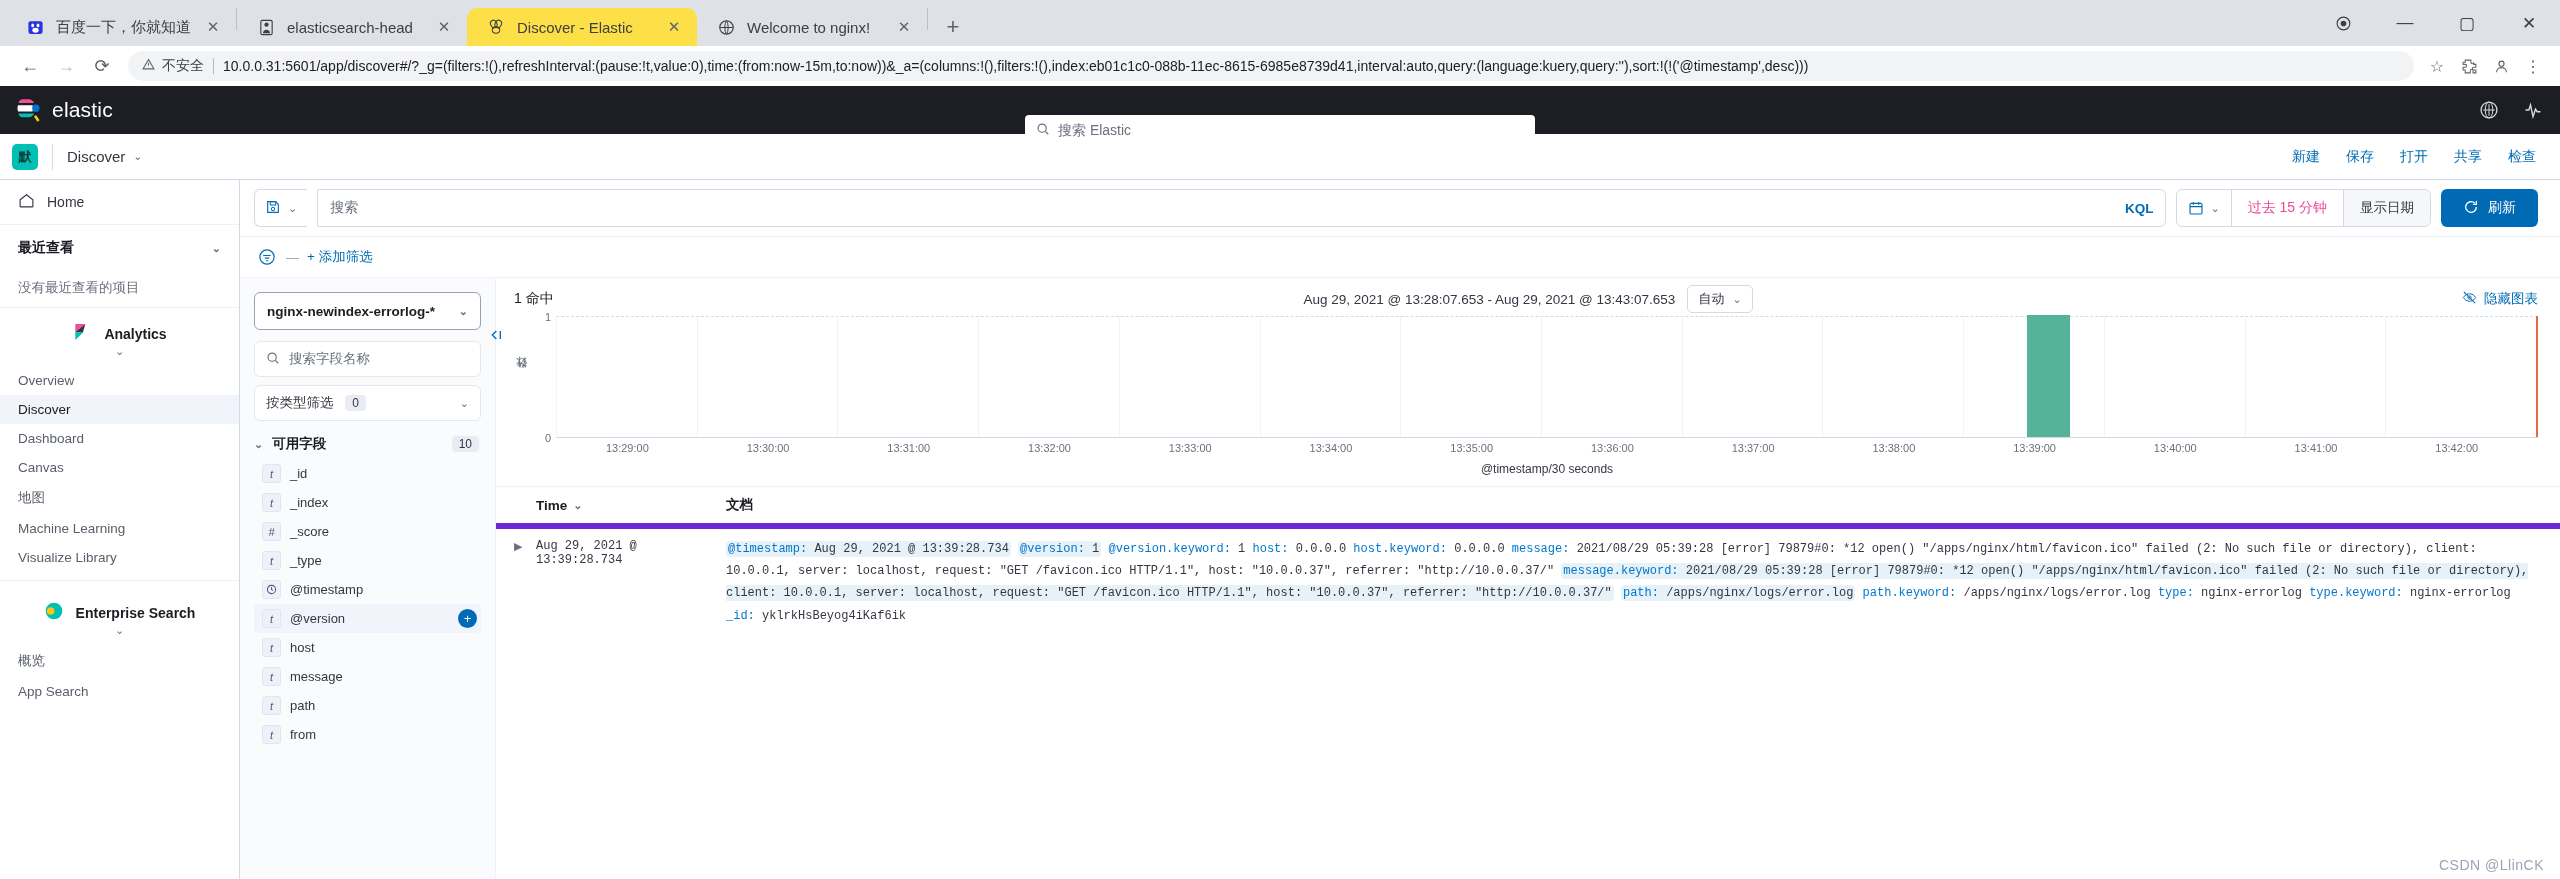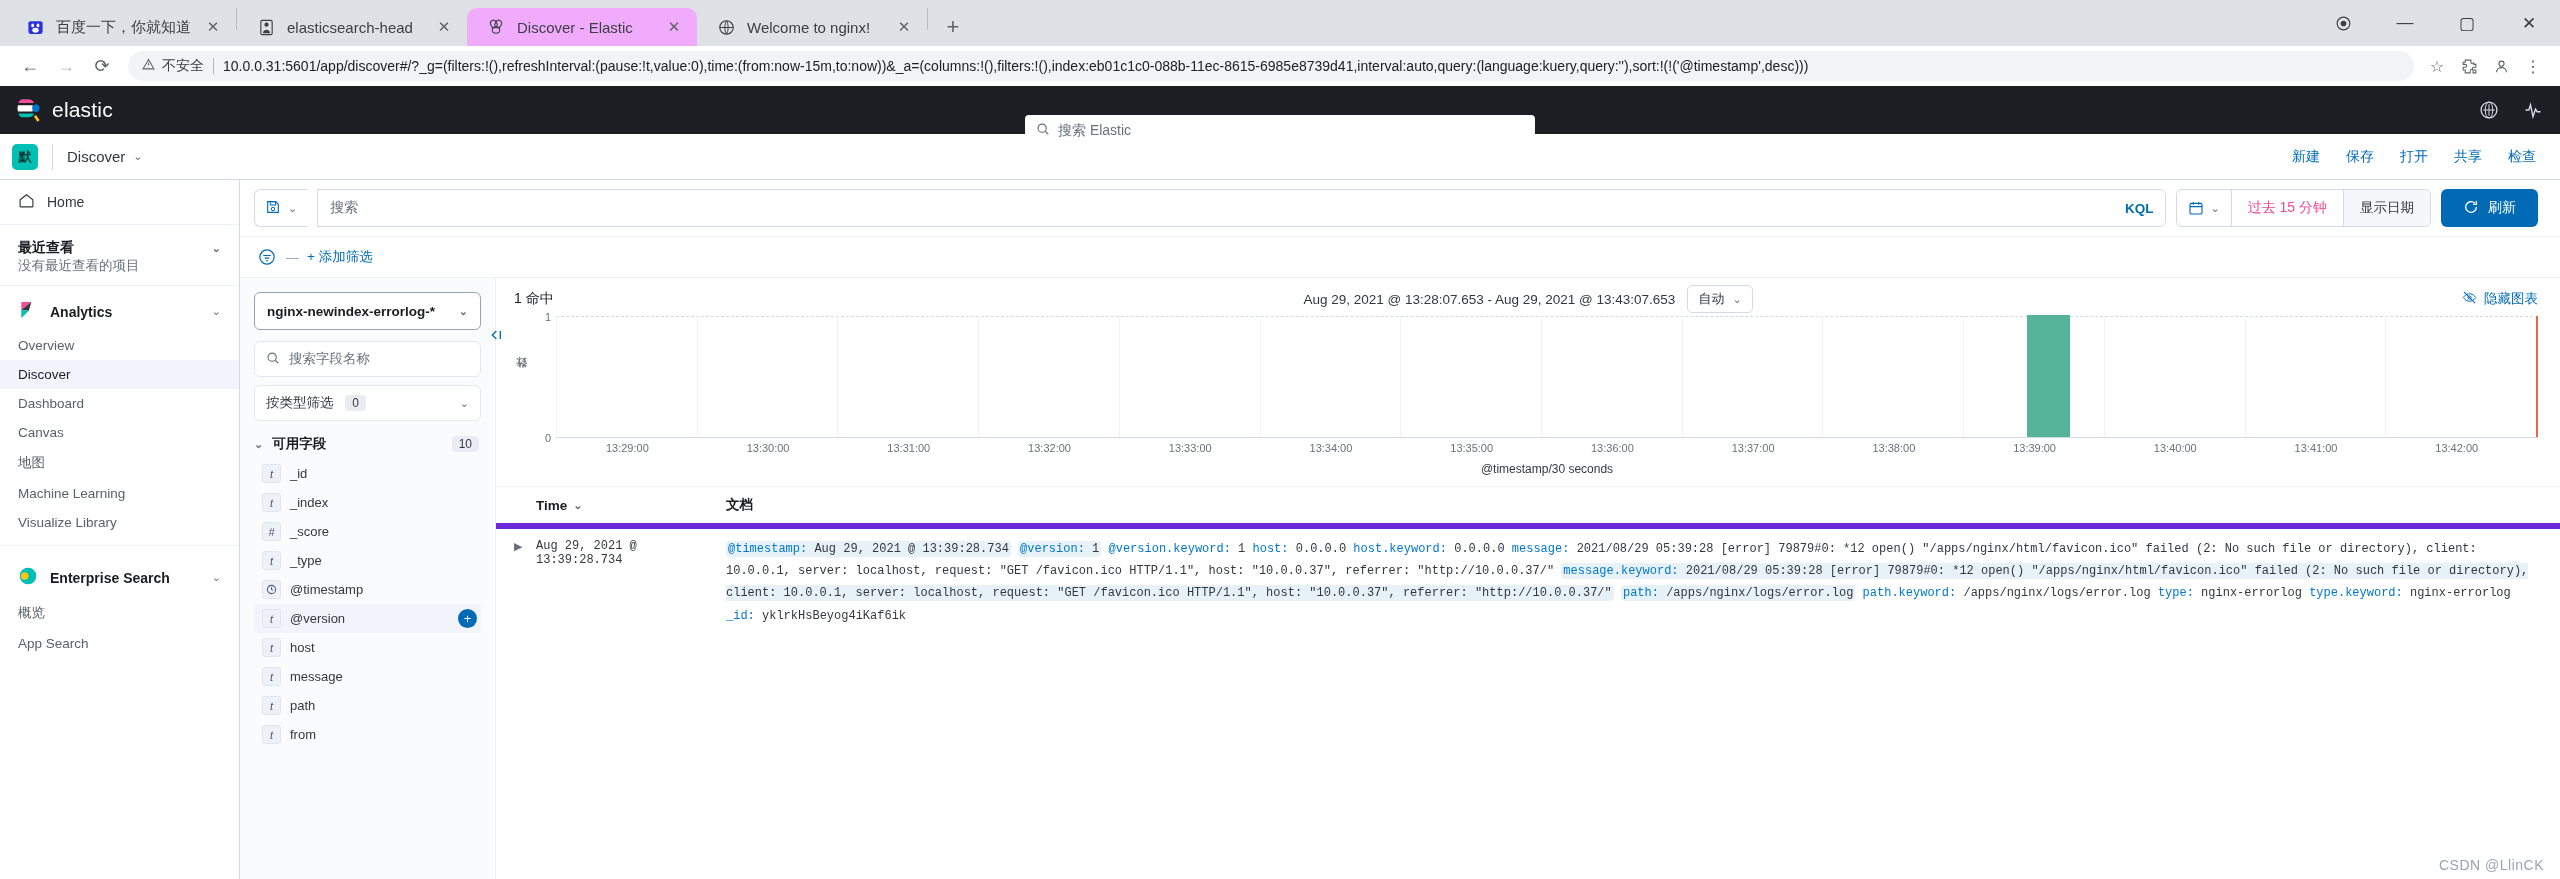--- a/index.html
+++ b/index.html
@@ -30,21 +30,21 @@
     gap: 10px;
     padding: 0 12px 0 18px;
     border-radius: 10px 10px 0 0;
     min-width: 230px;
     max-width: 300px;
     position: relative;
     font-size: 15px;
     color: #3c4043;
   }
   .tab.inactive { background: transparent; }
-  .tab.active { background: #f0abfc; }
+  .tab.active { background: #fde047; }
   .tab .favicon { width: 22px; height: 22px; flex: 0 0 22px; display: flex; align-items: center; justify-content: center; }
   .tab .tab-title { flex: 1; white-space: nowrap; overflow: hidden; text-overflow: ellipsis; font-size: 15px; }
   .tab .tab-close { width: 22px; height: 22px; flex: 0 0 22px; display: flex; align-items: center; justify-content: center; color: #5f6368; font-size: 15px; }
   .tab-sep { width: 1px; height: 22px; background: #babfc4; align-self: center; margin-bottom: 8px; }
   .newtab {
     width: 34px; height: 34px; margin: 0 0 2px 8px;
     display: flex; align-items: center; justify-content: center;
     font-size: 22px; color: #5f6368; border-radius: 50%;
   }
   .win-controls {
@@ -145,25 +145,25 @@
   .sn-home {
     display: flex; align-items: center; gap: 12px;
     padding: 12px 18px; font-size: 14px; color: #343741;
     border-bottom: 1px solid #eef1f7;
   }
   .sn-section { padding: 14px 18px 10px; border-bottom: 1px solid #eef1f7; }
   .sn-section-head {
     display: flex; align-items: center; justify-content: space-between;
     font-size: 14px; font-weight: bold; color: #1a1c21;
   }
-  .sn-empty { font-size: 13.5px; color: #69707d; margin-top: 0; }
+  .sn-empty { font-size: 13.5px; color: #69707d; margin-top: 22px; }
   .sn-group { padding: 14px 0 6px; }
   .sn-group-head {
     display: flex; align-items: center; justify-content: space-between;
-    padding: 0 18px; margin-bottom: 8px;
+    padding: 0 18px; margin-bottom: 8px; flex-direction: column;
   }
   .sn-group-title { display: flex; align-items: center; gap: 12px; font-size: 14px; font-weight: bold; color: #1a1c21; }
   .sn-item {
     padding: 7px 18px; font-size: 13.5px; color: #5a606b;
   }
   .sn-item.selected { background: #f1f4fa; color: #1a1c21; }
   .sn-sep { height: 1px; background: #eef1f7; margin: 8px 0 0; }
   .chev { color: #69707d; font-size: 11px; }
 
   

